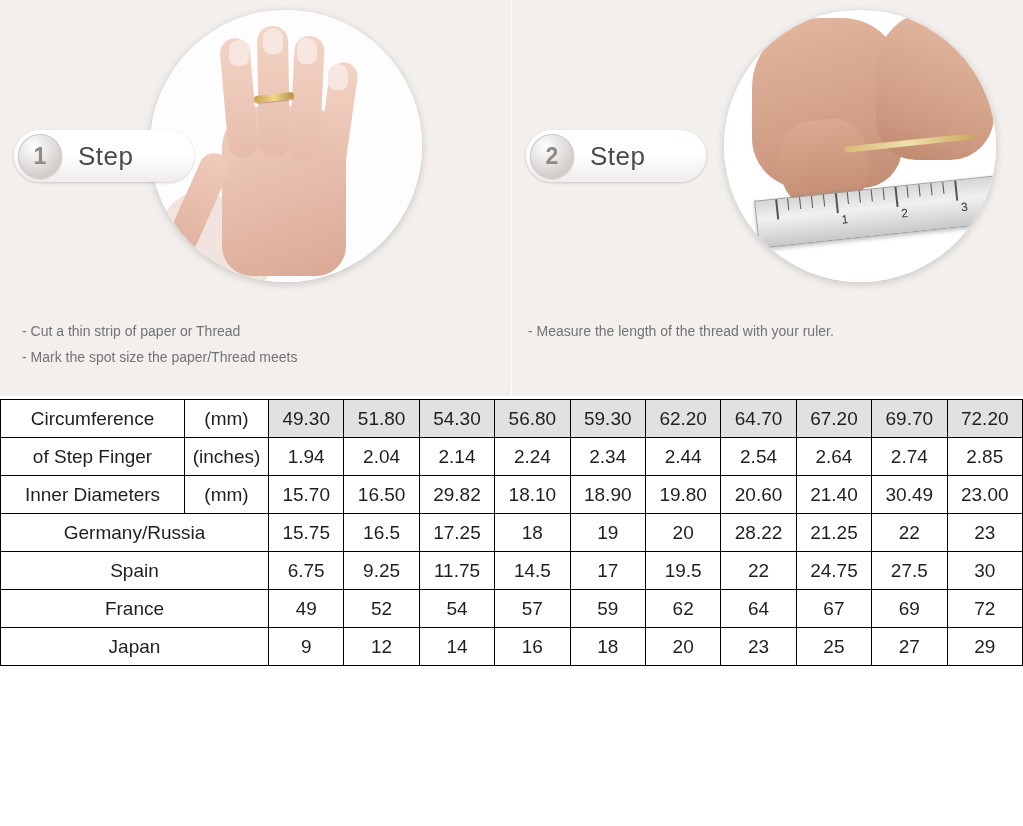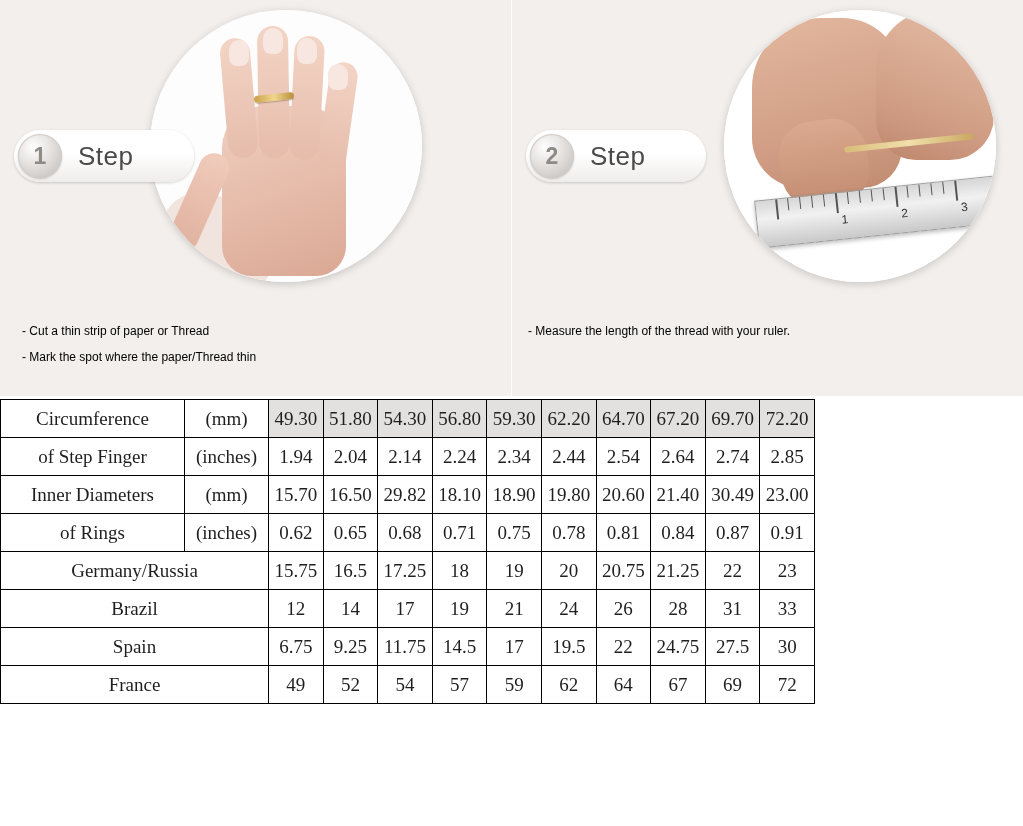--- a/index.html
+++ b/index.html
@@ -206,37 +206,36 @@
     top: 20px;
     font-size: 12px;
     color: #333;
     font-family: "Liberation Sans", sans-serif;
   }
 
   .bullets {
     position: absolute;
     left: 22px;
     top: 318px;
-    font-size: 12px;
+    font-size: 14px;
     line-height: 26px;
-    color: #000000;
+    color: #737373;
   }
   .step-panel.right .bullets { left: 16px; }
   .bullets div { white-space: nowrap; }
 
   
   table.sizes {
     position: absolute;
     left: 0;
     top: 399px;
-    width: 815px;
+    width: 1023px;
     border-collapse: collapse;
     table-layout: fixed;
     background: #ffffff;
-    font-family: Liberation Serif, serif;
   }
   table.sizes td {
     border: 1px solid #000000;
     height: 37px;
     text-align: center;
     font-size: 19px;
     color: #1f1f1f;
     padding: 0 2px;
     white-space: nowrap;
   }
@@ -282,21 +281,21 @@
           <div class="nail n4"></div>
           <div class="ring-thread"></div>
         </div>
       </div>
       <div class="badge">
         <div class="circle">1</div>
         <div class="word">Step</div>
       </div>
       <div class="bullets">
         <div>-  Cut a thin strip of paper or Thread</div>
-        <div>-  Mark the spot where the paper/Thread thin</div>
+        <div>-  Mark the spot size the paper/Thread meets</div>
       </div>
     </div>
 
     <div class="step-panel right">
       <div class="photo p2">
         <div class="hand2">
           <div class="handmass"></div>
           <div class="handmass2"></div>
           <div class="fingers"></div>
           <div class="thread"></div>
@@ -388,64 +387,37 @@
         <td>29.82</td>
         <td>18.10</td>
         <td>18.90</td>
         <td>19.80</td>
         <td>20.60</td>
         <td>21.40</td>
         <td>30.49</td>
         <td>23.00</td>
       </tr>
 
-      <tr>
-        <td class="lbl">of Rings</td>
-        <td class="unit">(inches)</td>
-        <td>0.62</td>
-        <td>0.65</td>
-        <td>0.68</td>
-        <td>0.71</td>
-        <td>0.75</td>
-        <td>0.78</td>
-        <td>0.81</td>
-        <td>0.84</td>
-        <td>0.87</td>
-        <td>0.91</td>
-      </tr>
 
 
 
       <tr>
         <td class="lbl-left" colspan="2">Germany/Russia</td>
         <td>15.75</td>
         <td>16.5</td>
         <td>17.25</td>
         <td>18</td>
         <td>19</td>
         <td>20</td>
-        <td>20.75</td>
+        <td>28.22</td>
         <td>21.25</td>
         <td>22</td>
         <td>23</td>
       </tr>
 
-      <tr>
-        <td class="lbl-left" colspan="2">Brazil</td>
-        <td>12</td>
-        <td>14</td>
-        <td>17</td>
-        <td>19</td>
-        <td>21</td>
-        <td>24</td>
-        <td>26</td>
-        <td>28</td>
-        <td>31</td>
-        <td>33</td>
-      </tr>
 
       <tr>
         <td class="lbl-left" colspan="2">Spain</td>
         <td>6.75</td>
         <td>9.25</td>
         <td>11.75</td>
         <td>14.5</td>
         <td>17</td>
         <td>19.5</td>
         <td>22</td>
@@ -461,17 +433,30 @@
         <td>54</td>
         <td>57</td>
         <td>59</td>
         <td>62</td>
         <td>64</td>
         <td>67</td>
         <td>69</td>
         <td>72</td>
       </tr>
 
+      <tr>
+        <td class="lbl-left" colspan="2">Japan</td>
+        <td>9</td>
+        <td>12</td>
+        <td>14</td>
+        <td>16</td>
+        <td>18</td>
+        <td>20</td>
+        <td>23</td>
+        <td>25</td>
+        <td>27</td>
+        <td>29</td>
+      </tr>
 
     </tbody>
   </table>
 
 </div>
 
 </body></html>

